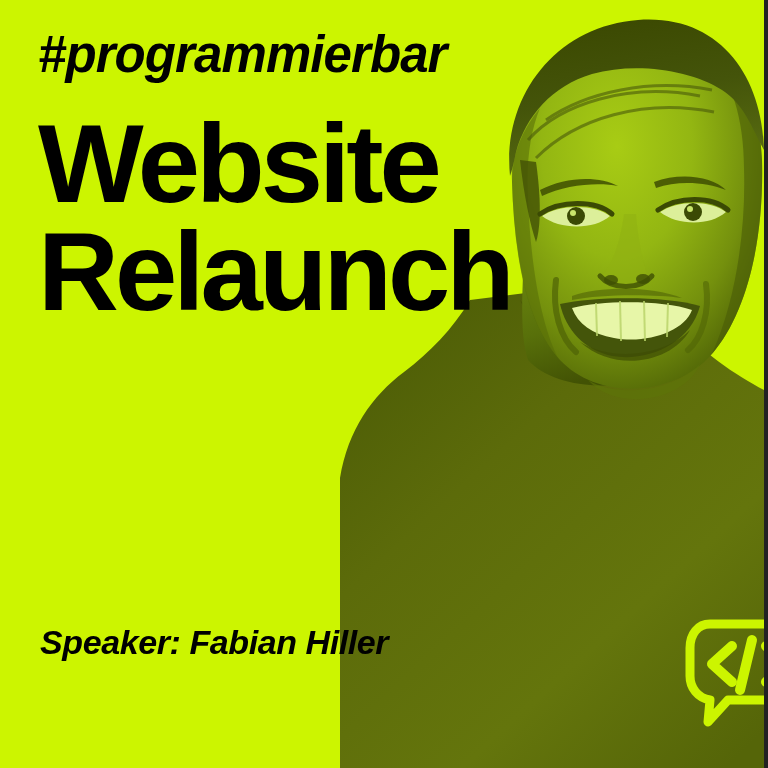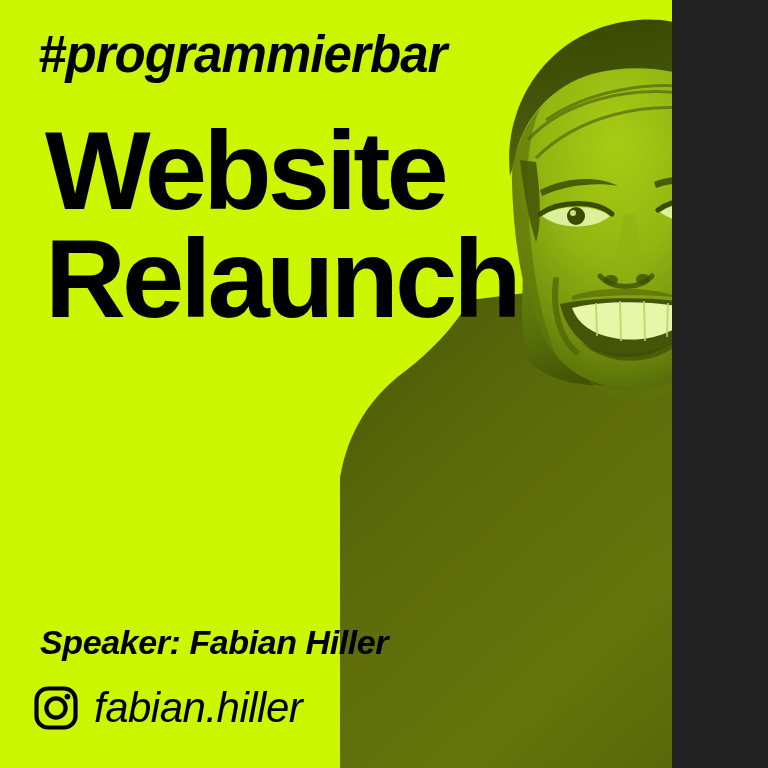--- a/index.html
+++ b/index.html
@@ -3,21 +3,21 @@
 <meta charset="utf-8">
 <title>programmierbar Website Relaunch</title>
 <style>
   html, body {
     margin: 0;
     padding: 0;
     background: #222;
   }
   #poster {
     position: relative;
-    width: 672px;
+    width: 764px;
     height: 768px;
     overflow: hidden;
     background: #CCF500;
     font-family: "Liberation Sans", sans-serif;
     -webkit-font-smoothing: antialiased;
   }
 
   
   #portrait-layer {
     position: absolute;
@@ -53,21 +53,21 @@
     letter-spacing: -0.018em;
     color: #000000;
     white-space: nowrap;
     line-height: 1.12;
   }
 
   .headline {
     position: absolute;
     left: 38px;
     top: 110px;
-    margin: 7px;
+    margin: 0;
     color: #000000;
     font-size: 112px;
     font-weight: 900;
     font-style: normal;
     line-height: 0.965;
     letter-spacing: -0.035em;
     white-space: nowrap;
   }
   .headline .hl-line { display: block; }
 
@@ -305,23 +305,15 @@
 
     <p class="hashtag">#programmierbar</p>
 
     <h1 class="headline">
       <span class="hl-line">Website</span>
       <span class="hl-line">Relaunch</span>
     </h1>
 
     <p class="speaker">Speaker: Fabian Hiller</p>
 
-    <div class="handle-row">
-      <svg class="ig-icon" viewBox="0 0 48 48" xmlns="http://www.w3.org/2000/svg">
-        <rect x="4.5" y="4.5" width="39" height="39" rx="11.5" ry="11.5" fill="none" stroke="#000000" stroke-width="4.2"></rect>
-        <circle cx="24" cy="24" r="9.6" fill="none" stroke="#000000" stroke-width="4.2"></circle>
-        <circle cx="35.4" cy="12.6" r="2.9" fill="#000000"></circle>
-      </svg>
-      <span class="handle-text">fabian.hiller</span>
-    </div>
 
   </div>
 </div>
 
 </body></html>

